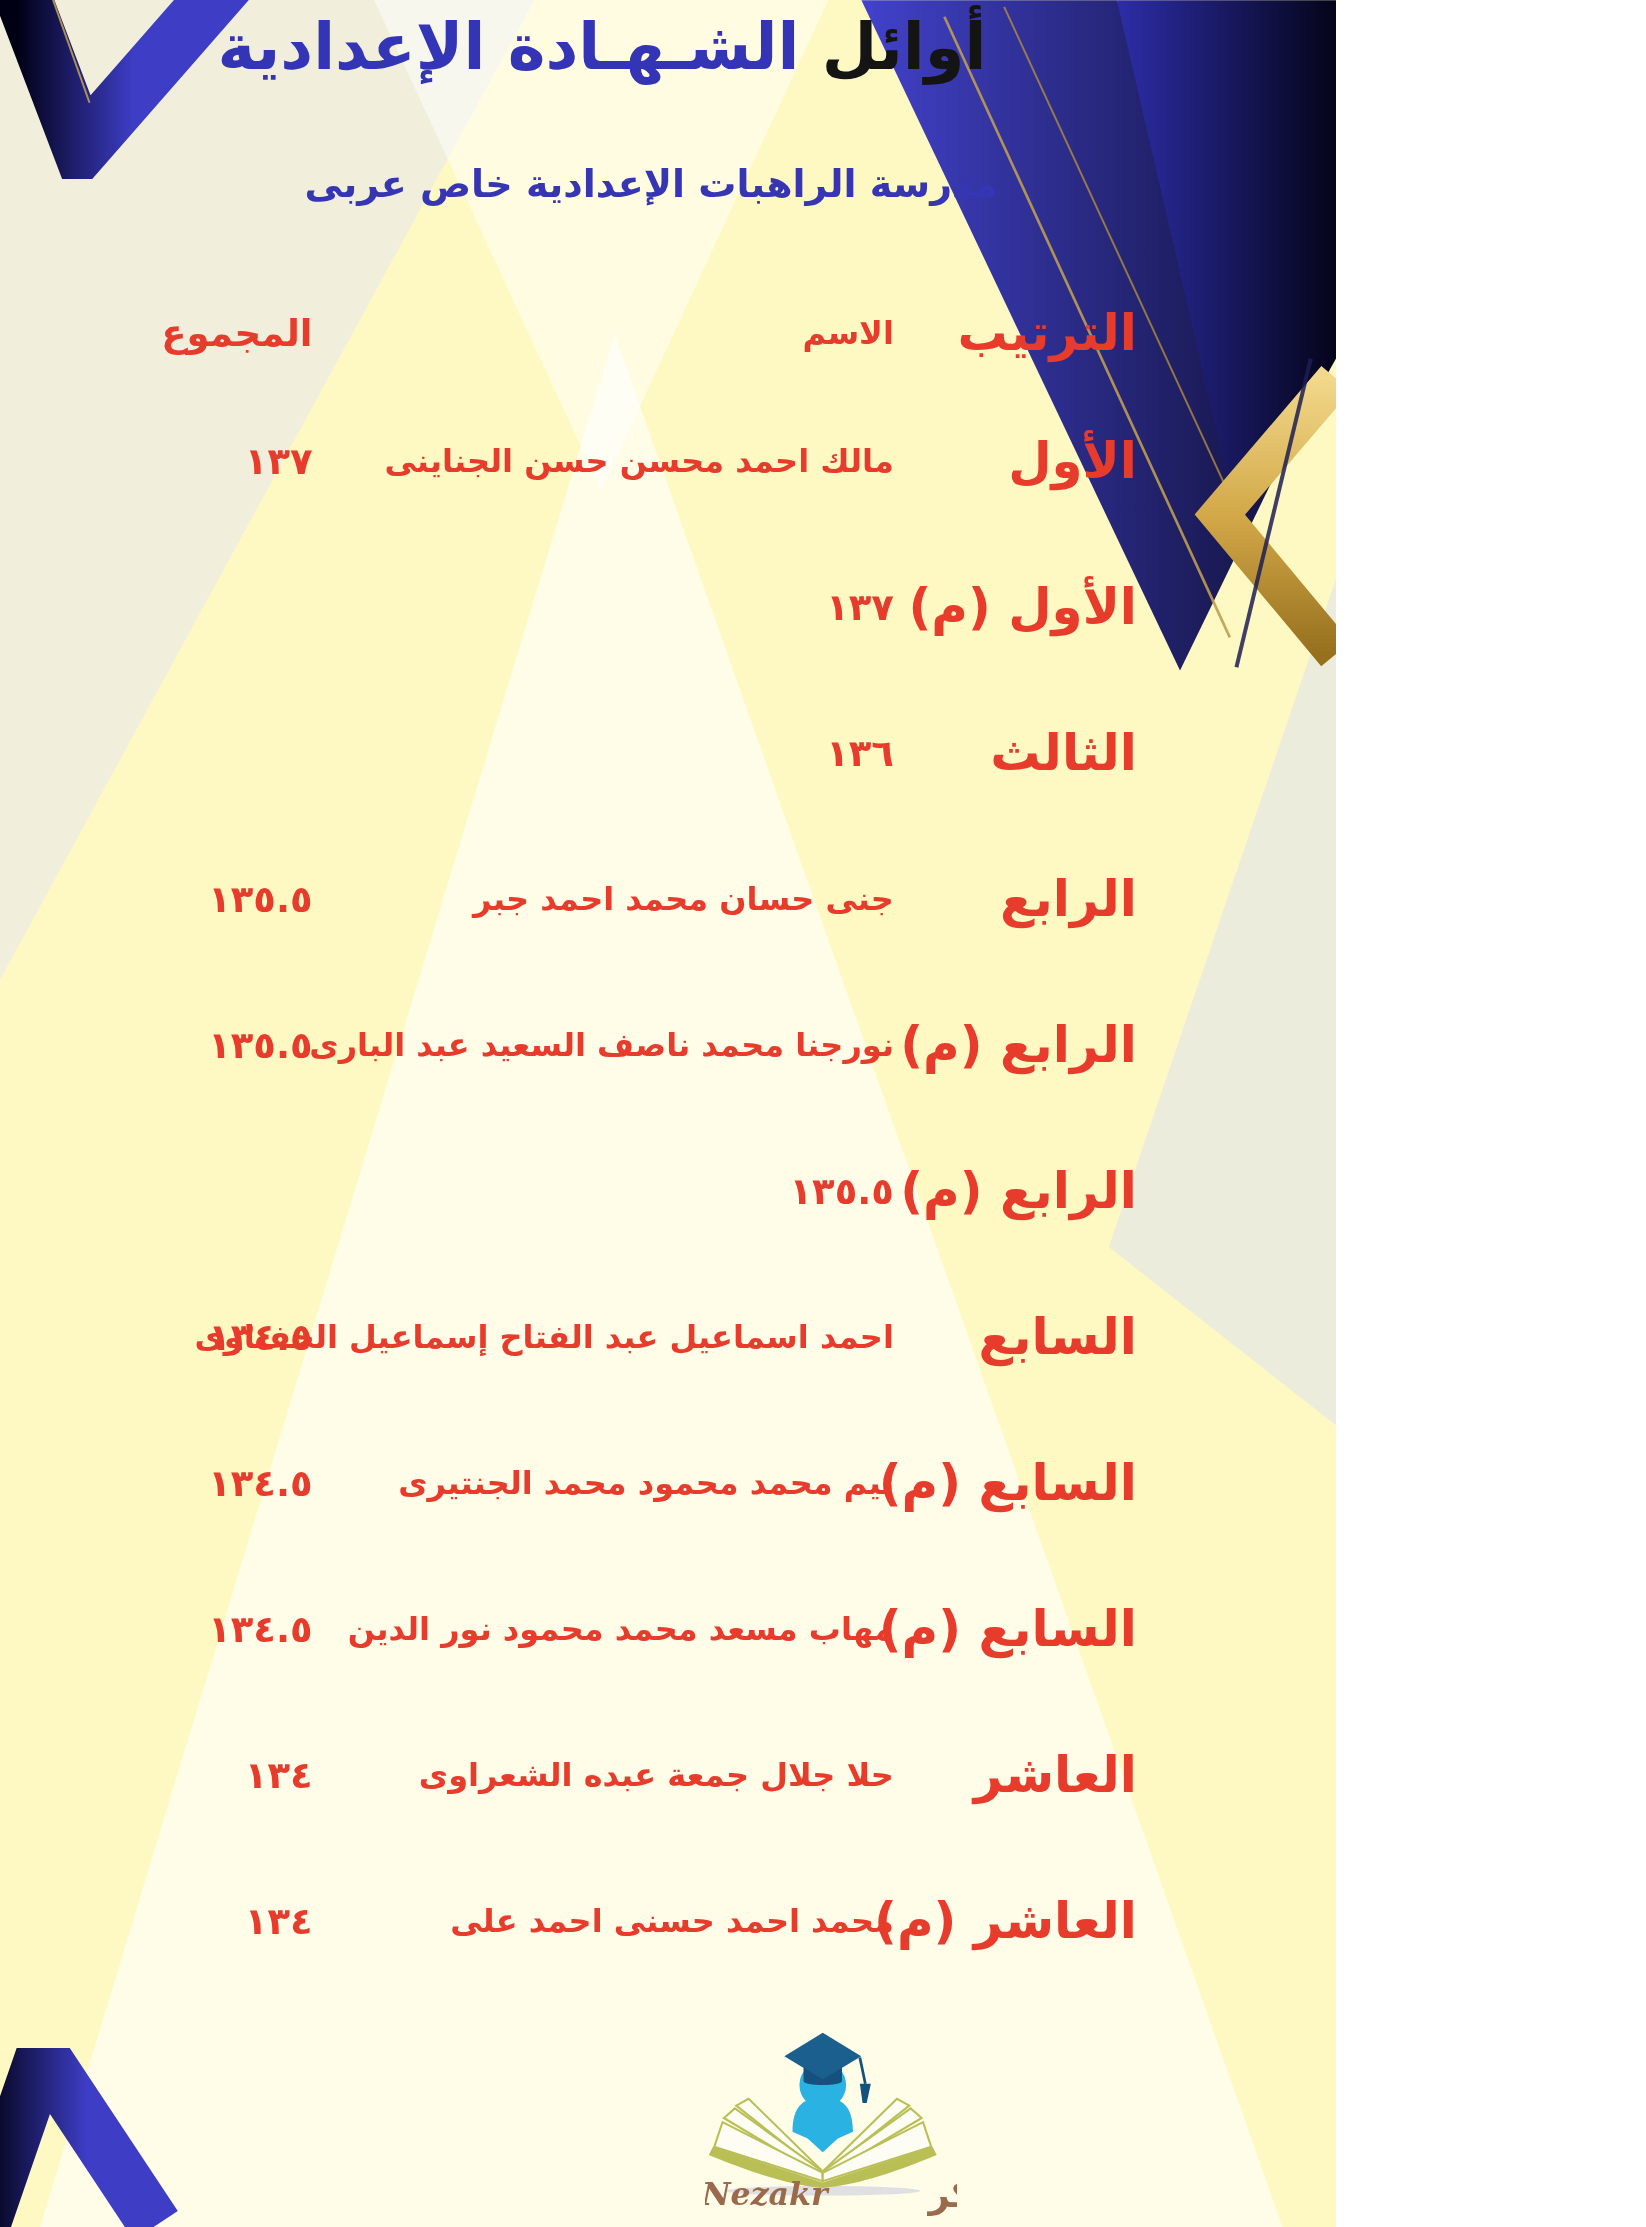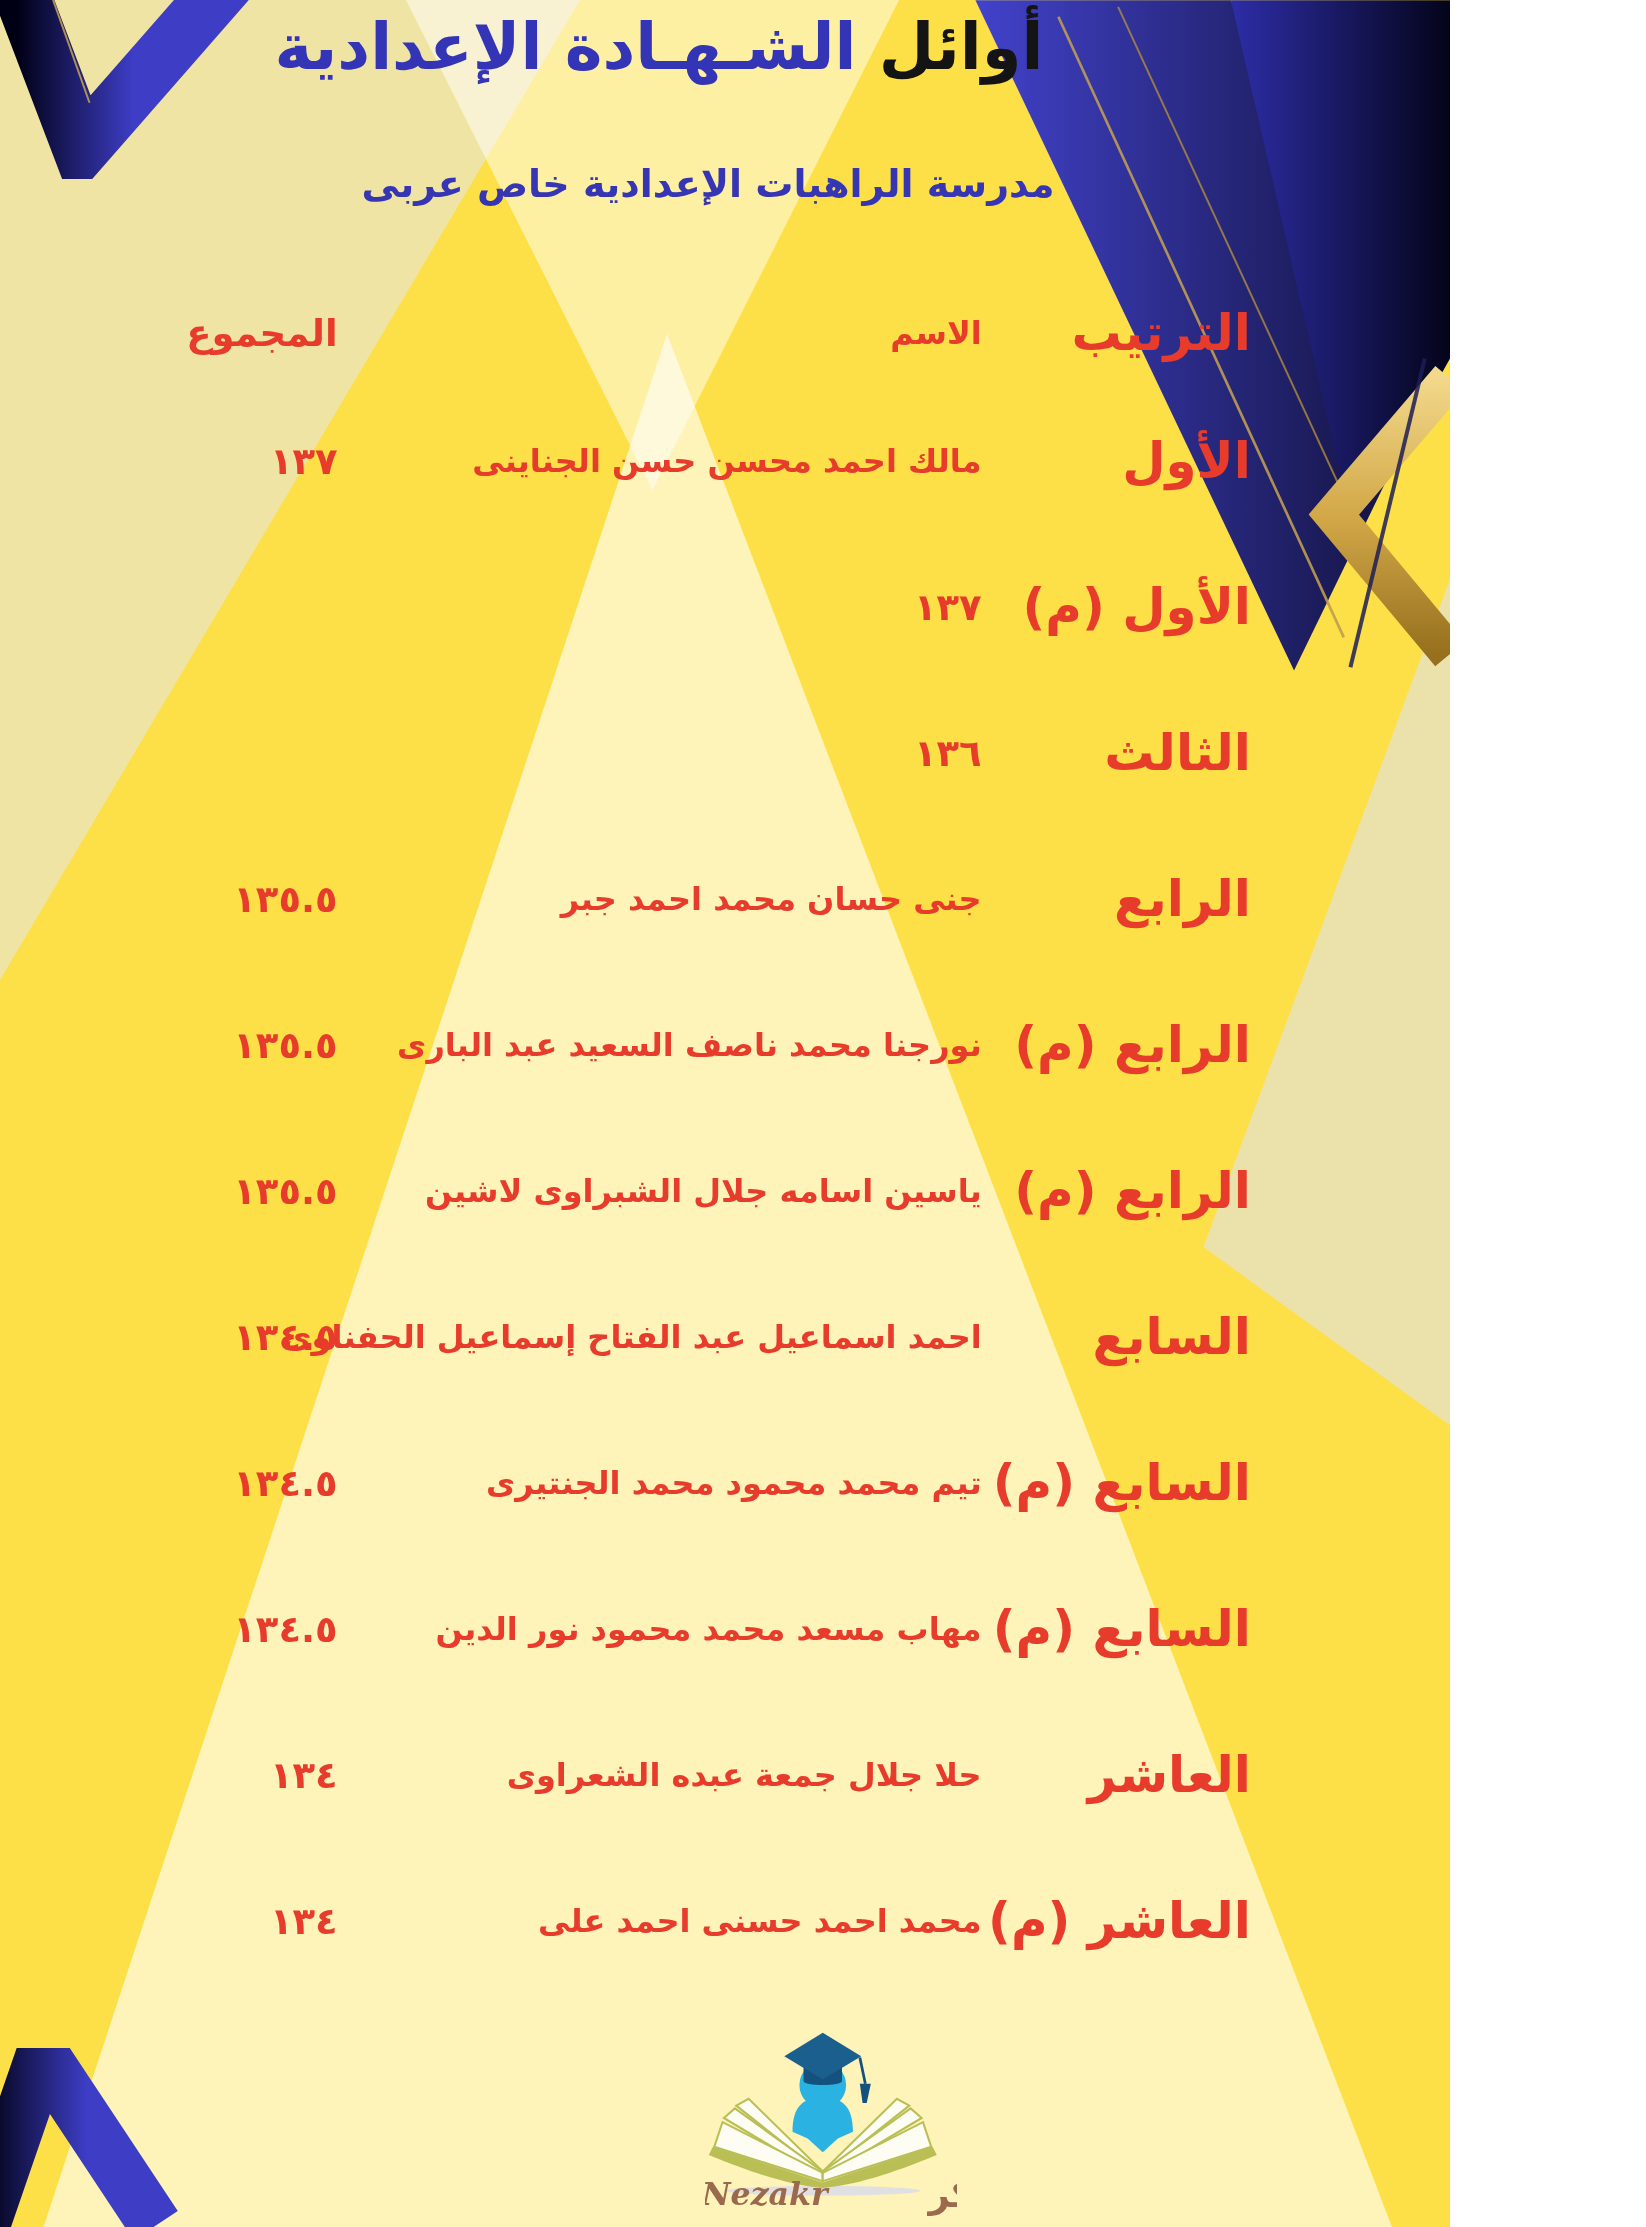--- a/index.html
+++ b/index.html
@@ -1,19 +1,19 @@
 <!DOCTYPE html>
 <html lang="ar" style="font-size:10.6px"><head>
 <meta charset="utf-8">
 <style>
   html,body{margin:0;padding:0;background:#ffffff;}
   .page{
     position:relative;
-    width:1450px;height:2227px;
-    background:#fde047;
+    width:1336px;height:2227px;
+    background:#fef9c3;
     overflow:hidden;
     font-family:"DejaVu Sans",sans-serif;
   }
   
   .facet{position:absolute;inset:0;pointer-events:none;}
   .facet-center{background:rgba(255,255,255,.62);
     clip-path:polygon(46% 15%,3% 100%,96% 100%);}
   .facet-topleft{background:rgba(230,232,241,.55);
     clip-path:polygon(0 0,40% 0,0 44%);}
   .facet-right{background:rgba(224,227,238,.6);
@@ -160,21 +160,20 @@
     </div>
 
     <div class="trow">
       <div class="cell rank">الرابع (م)</div>
       <div class="cell name">نورجنا محمد ناصف السعيد عبد البارى</div>
       <div class="cell total">١٣٥.٥</div>
     </div>
 
     <div class="trow">
       <div class="cell rank">الرابع (م)</div>
-      <div class="cell name">ياسين اسامه جلال الشبراوى لاشين</div>
       <div class="cell total">١٣٥.٥</div>
     </div>
 
     <div class="trow">
       <div class="cell rank">السابع</div>
       <div class="cell name">احمد اسماعيل عبد الفتاح إسماعيل الحفناوى</div>
       <div class="cell total">١٣٤.٥</div>
     </div>
 
     <div class="trow">

